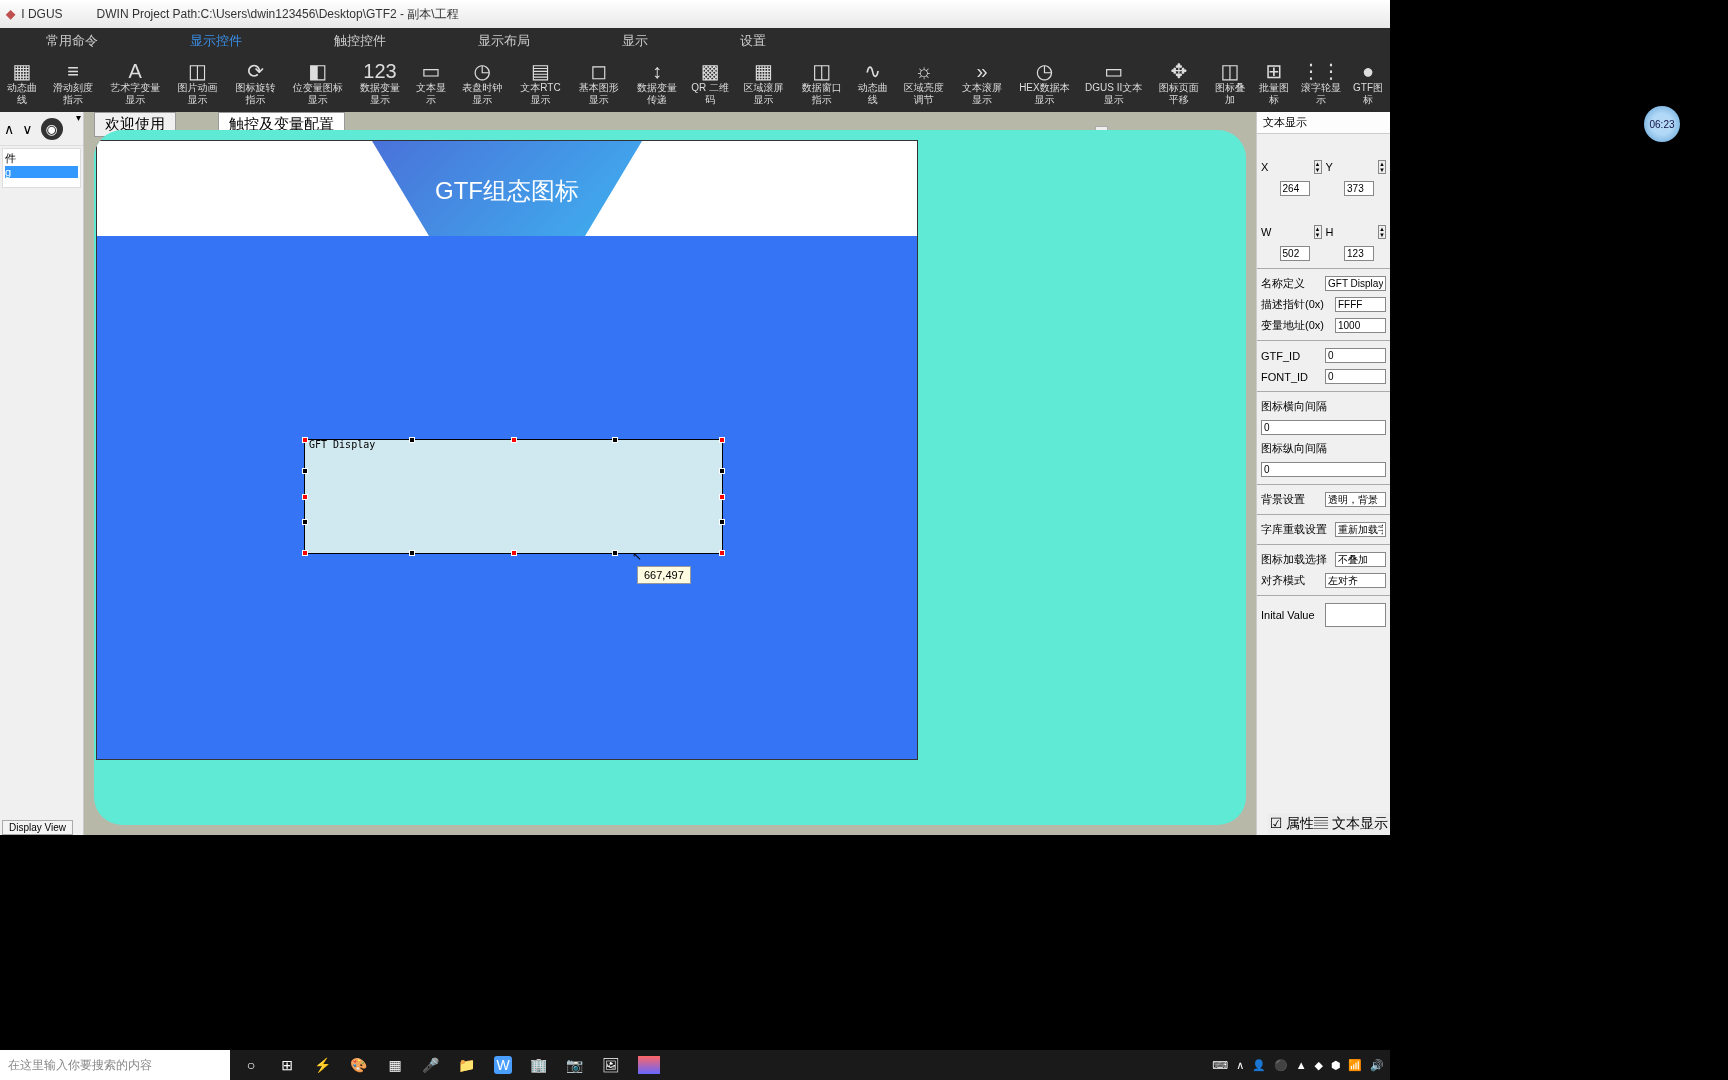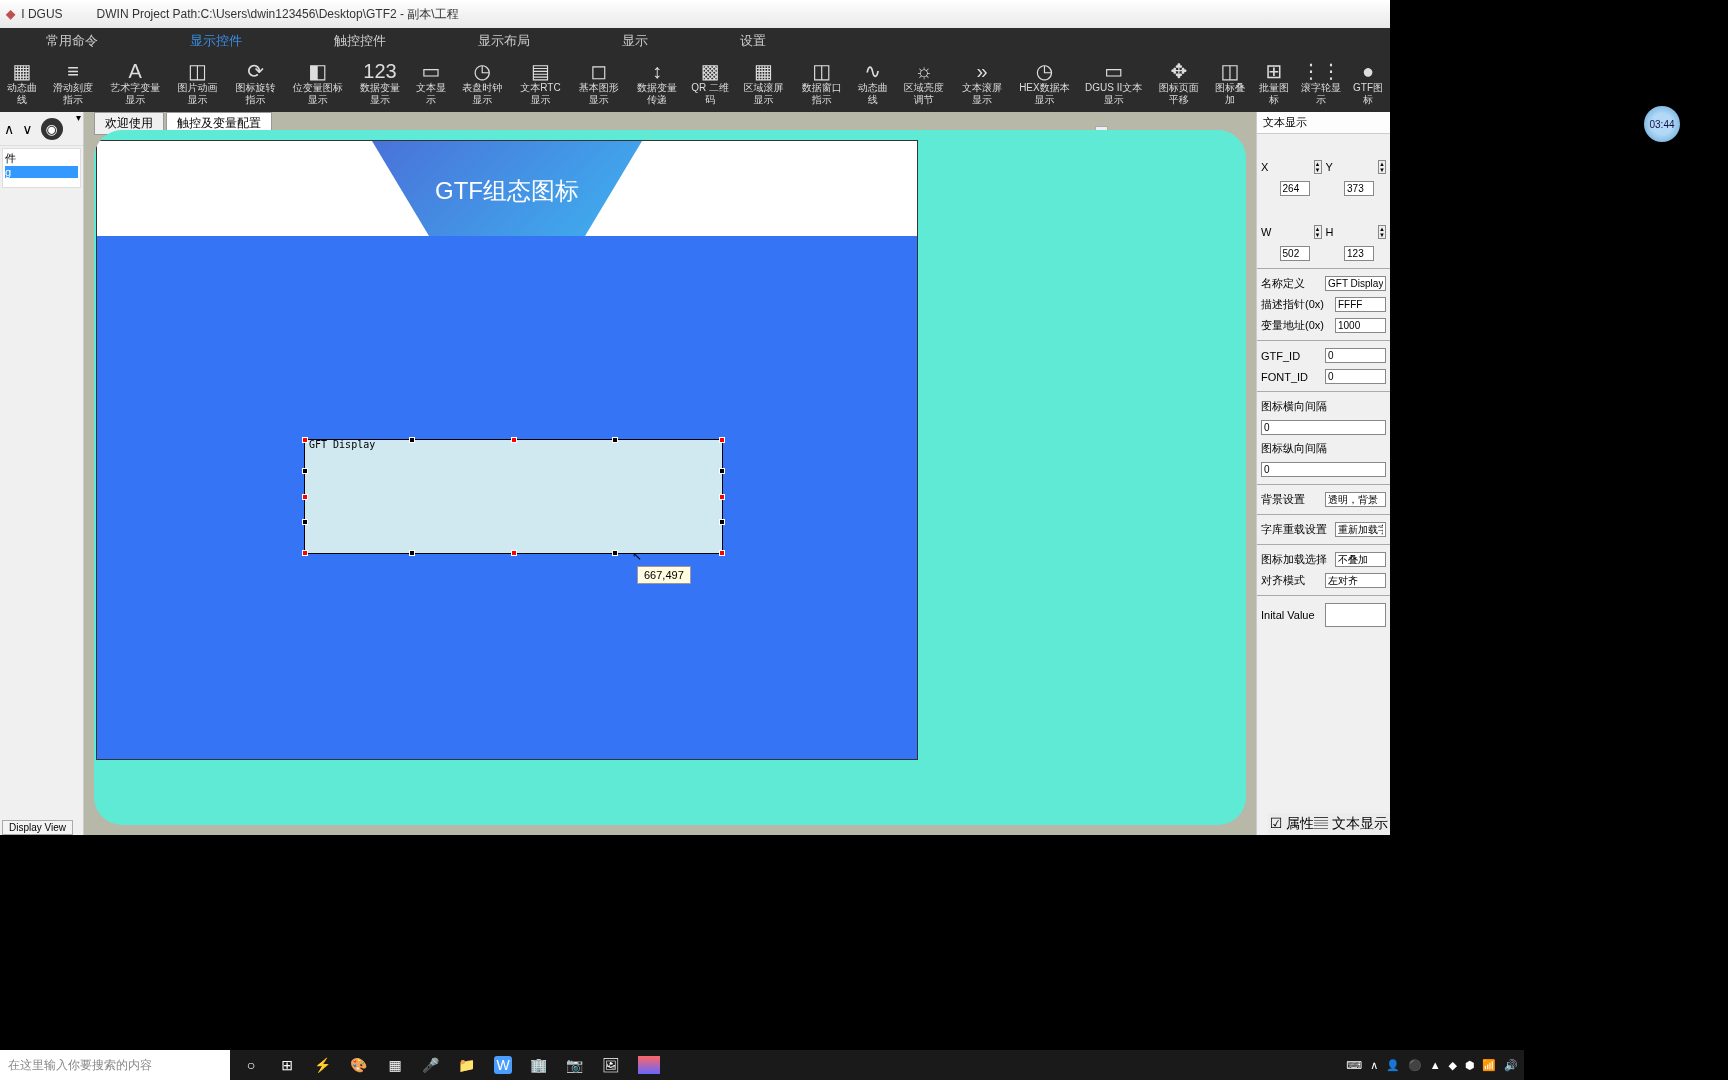--- a/index.html
+++ b/index.html
@@ -21,21 +21,21 @@
     
     .main-area { position: relative; height: calc(100% - 112px); display: flex; }
     .left-panel { width: 84px; background: #f0f0f0; border-right: 1px solid #ccc; position: relative; }
     .left-header { height: 34px; background: #f0f0f0; display: flex; align-items: center; gap: 8px; padding: 0 4px; border-bottom: 1px solid #ddd; }
     .left-header span { font-size: 14px; }
     .eye-icon { background: #333; color: #fff; border-radius: 50%; width: 22px; height: 22px; display: flex; align-items: center; justify-content: center; font-size: 12px; }
     .left-tree { font-size: 11px; padding: 2px; background: #fff; border: 1px solid #ddd; margin: 2px; height: 40px; }
     .images-view-tab { position: absolute; bottom: 0; left: 2px; background: #f4f4f4; border: 1px solid #aaa; font-size: 10px; padding: 1px 6px; }
     
     .center { flex: 1; position: relative; background: #b8b8a8; }
-    .tabs { position: absolute; top: 0; left: 10px; display: flex; font-size: 12px; }
+    .tabs { position: absolute; top: 0; left: 10px; display: flex; font-size: 15px; gap: 40px; }
     .tab { background: #f0f0f0; border: 1px solid #999; padding: 2px 10px; margin-right: 2px; cursor: pointer; }
     .tab.active { background: #fff; }
     
     .canvas-wrap { position: absolute; top: 18px; left: 10px; right: 10px; bottom: 10px; background: #5eead4; overflow: auto; border-radius: 28px; }
     .canvas { position: absolute; left: 2px; top: 10px; width: 822px; height: 620px; background: #fff; border: 1px solid #333; }
     .blue-area { position: absolute; top: 95px; left: 0; right: 0; bottom: 0; background: #3674f6; }
     .trapezoid-wrap { position: absolute; top: 0; left: 260px; width: 300px; height: 100px; }
     .trapezoid { width: 100%; height: 100%; background: linear-gradient(135deg, #4a6fd8 0%, #3eb5f1 100%); clip-path: polygon(5% 0, 95% 0, 75% 100%, 25% 100%); display: flex; align-items: center; justify-content: center; color: #fff; font-size: 24px; }
     
     .selection { position: absolute; left: 207px; top: 298px; width: 419px; height: 115px; background: #d0e8f0; border: 1px solid #000; }
@@ -60,21 +60,21 @@
     .rp-row { display: flex; align-items: center; gap: 4px; padding: 3px 4px; }
     .rp-row label { width: 48px; font-size: 11px; }
     .rp-row input, .rp-row select { flex: 1; font-size: 10px; border: 1px solid #888; padding: 1px 2px; background: #fff; width: 40px; }
     .rp-row input.small { width: 30px; margin-top: 44px; }
     .rp-spin { display: flex; flex-direction: column; width: 10px; font-size: 6px; border: 1px solid #888; }
     .rp-spin span { height: 6px; display: flex; align-items: center; justify-content: center; background: #eee; }
     .sep { border-top: 1px solid #aaa; margin: 4px 0; }
     
     .clock-badge { position: absolute; top: 106px; right: 48px; width: 36px; height: 36px; border-radius: 50%; background: radial-gradient(circle, #b3d9f7 40%, #5a9fd4 100%); display: flex; align-items: center; justify-content: center; font-size: 10px; color: #114; z-index: 100; }
     
-    .taskbar { position: absolute; bottom: 0; left: 0; width: 1524px; height: 30px; background: #1a1a1a; display: flex; align-items: center; }
+    .taskbar { position: absolute; bottom: 0; left: 0; width: 1390px; height: 30px; background: #1a1a1a; display: flex; align-items: center; }
     .search-box { flex: 0 0 230px; height: 30px; background: #fff; display: flex; align-items: center; padding: 0 8px; font-size: 12px; color: #888; }
     .task-icons { display: flex; align-items: center; gap: 18px; padding: 0 12px; }
     .task-icon { width: 18px; height: 18px; display: flex; align-items: center; justify-content: center; font-size: 14px; color: #fff; }
     .tray { margin-left: auto; display: flex; align-items: center; gap: 8px; padding-right: 6px; font-size: 11px; color: #fff; }
   </style>
 </head>
 <body>
 
 <div class="window">
   <div class="title-bar">
@@ -338,21 +338,21 @@
         </div>
 
       <div style="position:absolute;bottom:0;right:0;display:flex;font-size:14px;background:#ececec;padding:2px">
         <span class="btab">☑ <span>属性</span></span>
         <span class="btab">▤ <span>文本显示</span></span>
       </div>
     </div>
   </div>
 </div>
 
-<div class="clock-badge">03:44</div>
+<div class="clock-badge">06:23</div>
 
 <div class="taskbar">
   <div class="search-box">
     <span>在这里输入你要搜索的内容</span>
   </div>
   <div class="task-icons">
     <div class="task-icon">○</div>
     <div class="task-icon">⊞</div>
     <div class="task-icon">⚡</div>
     <div class="task-icon">🎨</div>

